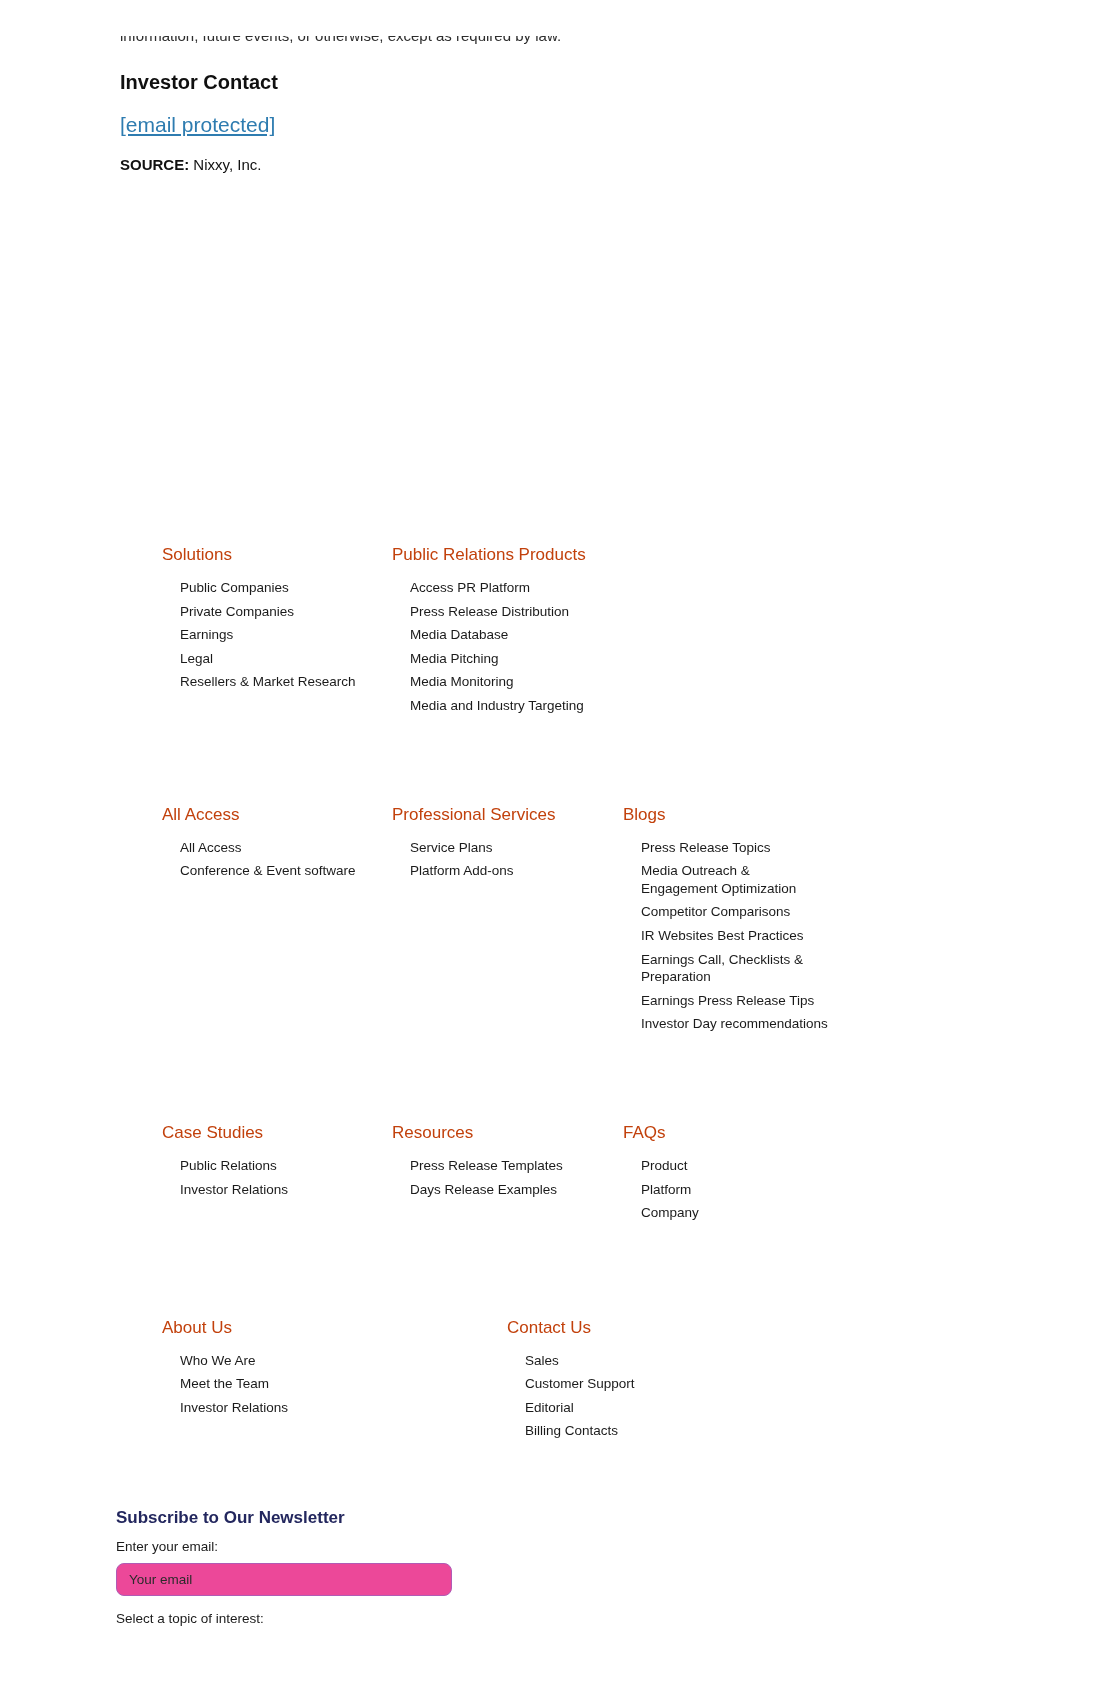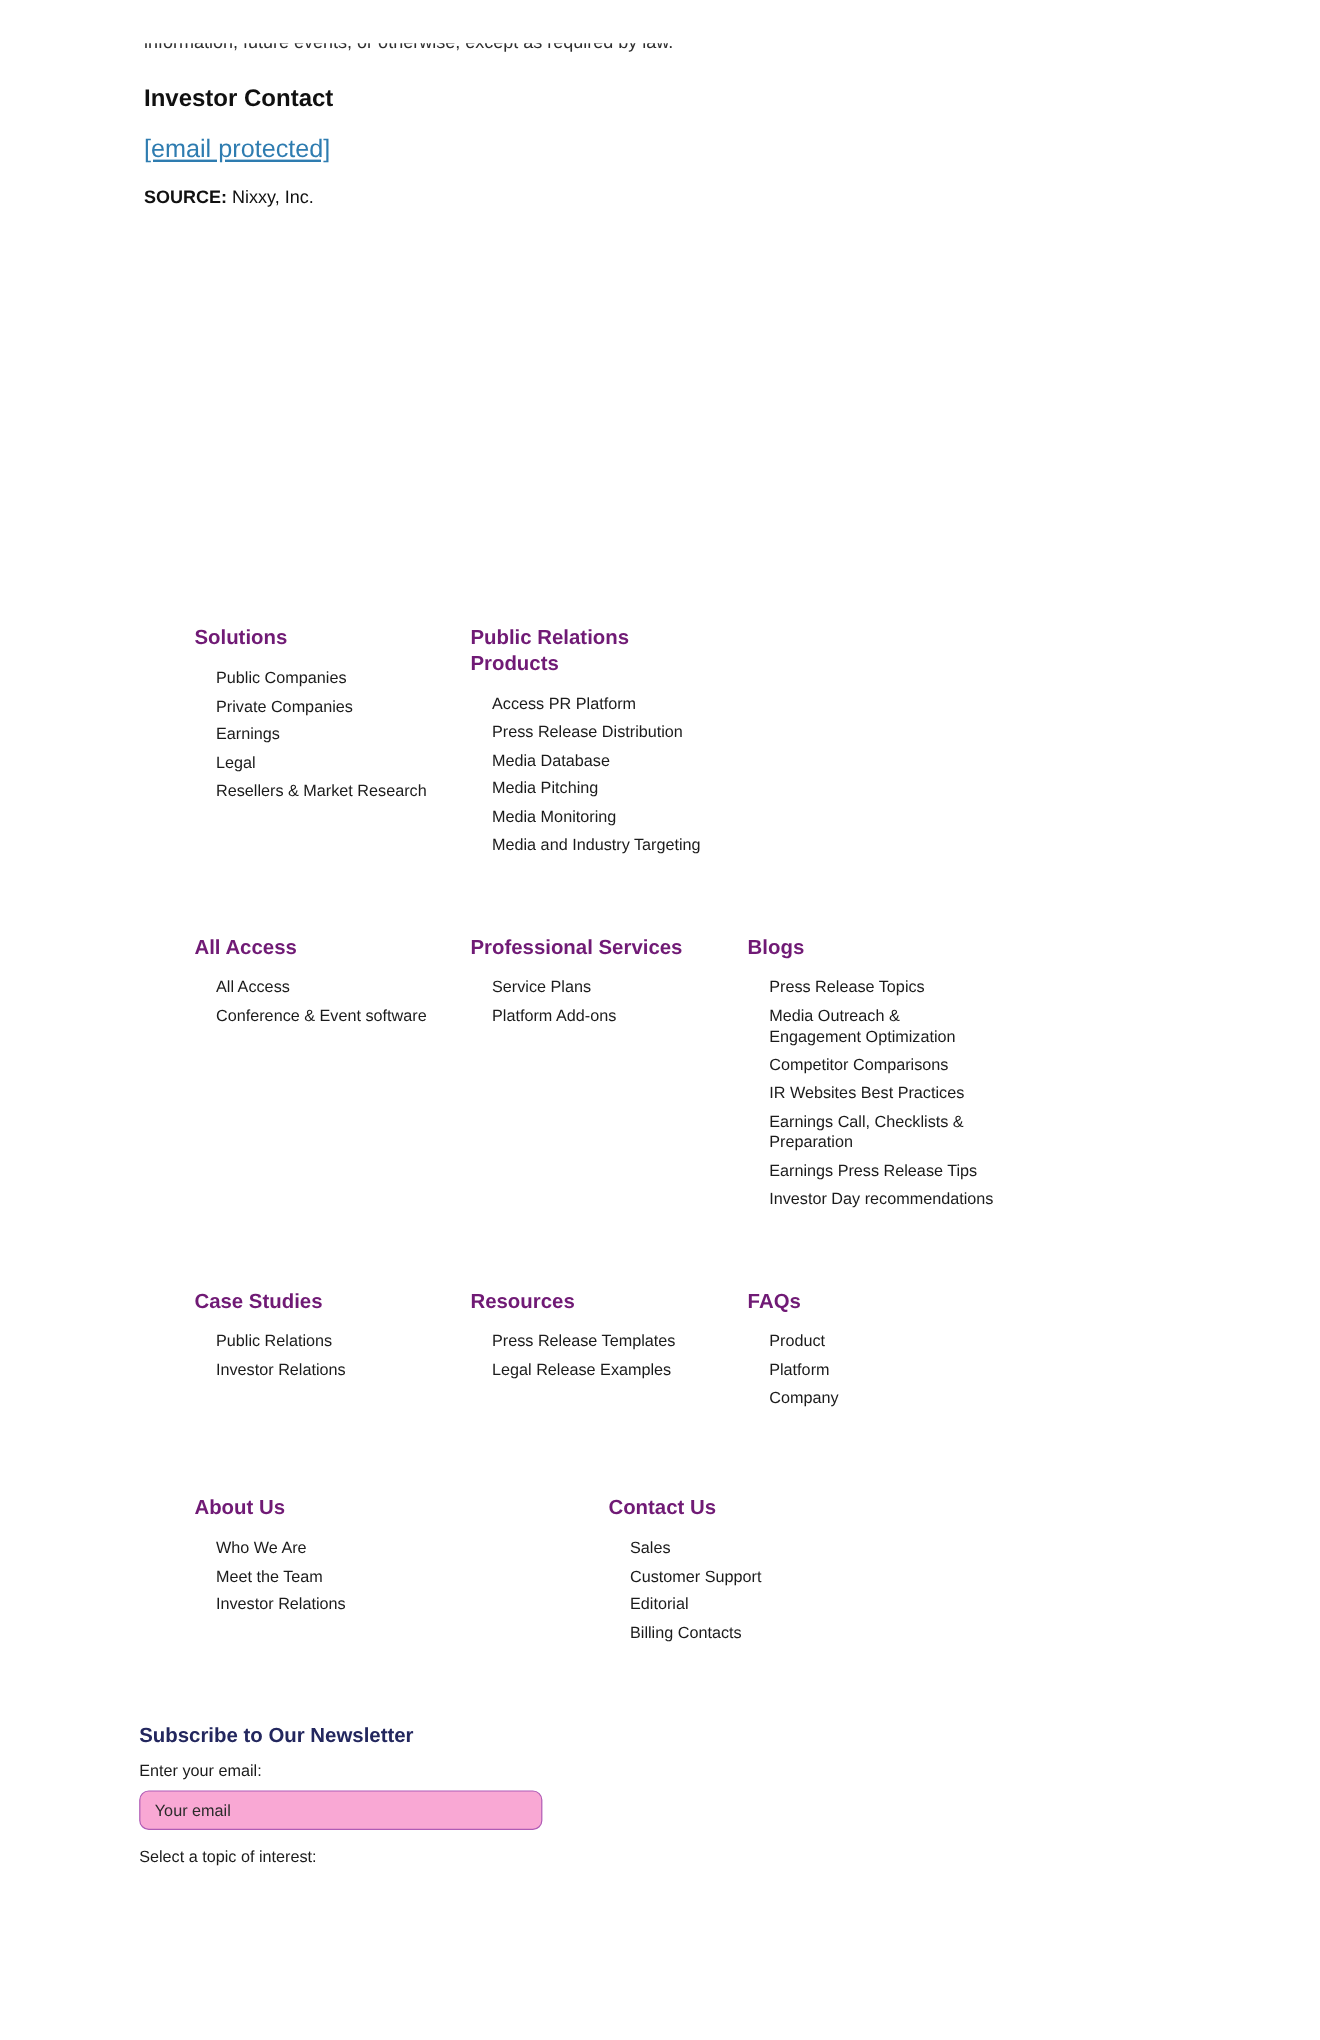--- a/index.html
+++ b/index.html
@@ -21,37 +21,37 @@
   .source-line .b { font-weight: 700; }
 
   
   .footer { padding-left: 162px; padding-right: 100px; margin-top: 348px; }
   .fgrid { display: grid; grid-template-columns: 230px 231px 255px; }
   .fgrid.row4 { grid-template-columns: 345px 1fr; }
   .fgrid.row2 { margin-top: 60px; }
   .fgrid.row3 { margin-top: 60px; }
   .fgrid.row4 { margin-top: 66px; }
   h4.col-heading {
-    color: #701a75; font-size: 17px; font-weight: 700;
-    line-height: 1.25; margin-bottom: 14px; max-width: 210px;
+    color: #c2410c; font-size: 17px; font-weight: 400;
+    line-height: 1.25; margin-bottom: 14px; max-width: 210px; margin-top: 23px;
   }
   .fgrid section:nth-child(3) h4.col-heading { max-width: 165px; }
   .fgrid ul { list-style: none; padding-left: 18px; max-width: 205px; }
   .fgrid li { font-size: 13.5px; line-height: 1.3; margin-bottom: 6px; color: #1b1b1b; cursor: pointer; }
 
   
   .newsletter { padding-left: 116px; margin-top: 62px; }
   .newsletter h4 { color: #23275e; font-size: 17px; font-weight: 600; margin-bottom: 11px; }
   .newsletter .label { font-size: 13.5px; color: #1b1b1b; margin-bottom: 9px; }
   .newsletter input {
     width: 336px; height: 33px;
     border: 1px solid #b05bb5; border-radius: 8px;
     padding: 0 12px; font-size: 13.5px; color: #222;
     font-family: "Liberation Sans", sans-serif;
-    outline: none; background: #f9a8d4;
+    outline: none; background: #ec4899;
   }
   .newsletter input::placeholder { color: #2b2b2b; opacity: 1; }
   .newsletter .label2 { margin-top: 15px; }
 </style>
 </head>
 <body>
 
 <div class="page">
 
   <div class="article">
@@ -125,21 +125,21 @@
         <h4 class="col-heading">Case Studies</h4>
         <ul>
             <li>Public Relations</li>
             <li>Investor Relations</li>
           </ul>
       </section>
       <section>
         <h4 class="col-heading">Resources</h4>
         <ul>
             <li>Press Release Templates</li>
-            <li>Legal Release Examples</li>
+            <li>Days Release Examples</li>
           </ul>
       </section>
       <section>
         <h4 class="col-heading">FAQs</h4>
         <ul>
             <li>Product</li>
             <li>Platform</li>
             <li>Company</li>
           </ul>
       </section>

